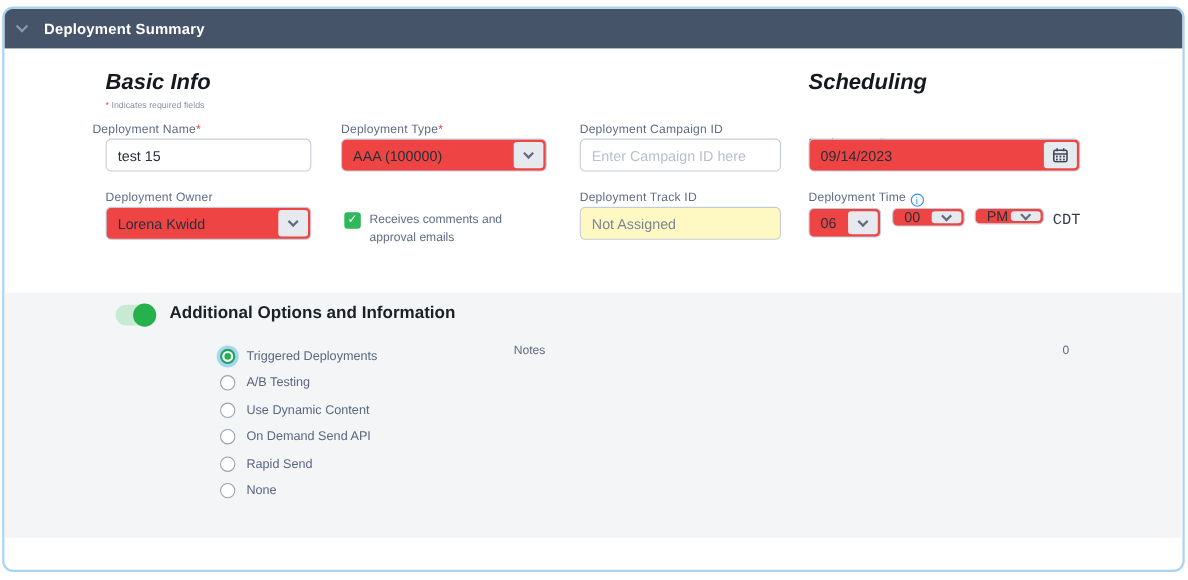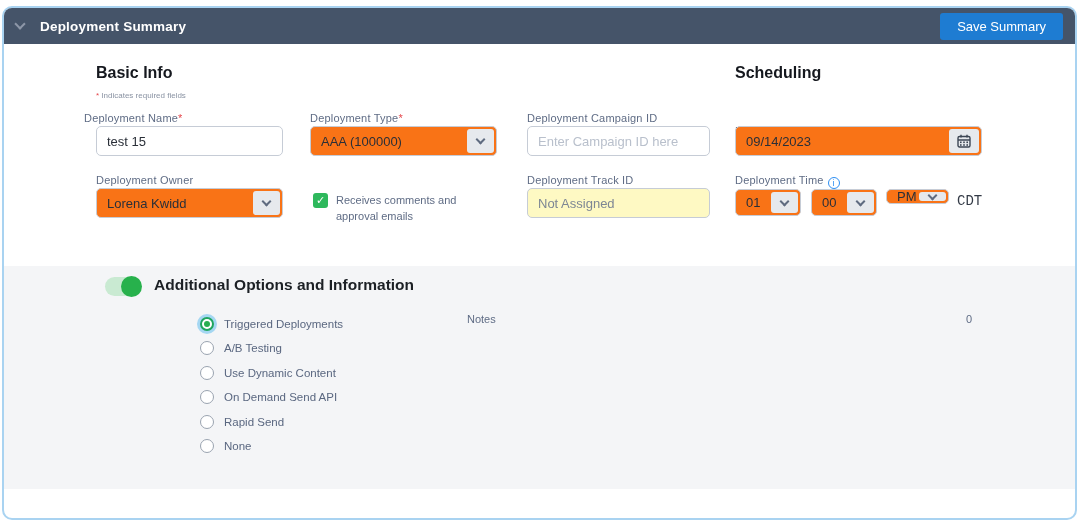--- a/index.html
+++ b/index.html
@@ -14,35 +14,35 @@
     background:#455469; display:flex; align-items:center; padding:0 12px;
   }
   .chev { display:inline-block; width:8px; height:8px; border-right:2px solid #8d97a8; border-bottom:2px solid #8d97a8; transform:rotate(45deg); margin-top:-4px; }
   .hdr-title { color:#ffffff; font-size:13.5px; font-weight:bold; margin-left:16px; letter-spacing:.2px; }
   .save-btn {
     margin-left:auto; background:#1e7cd2; color:#ffffff; border:none; border-radius:3px;
     font-size:13px; font-family:"Liberation Sans", sans-serif; padding:6px 17px; cursor:pointer;
   }
   
   .gray-band { position:absolute; left:0; top:258px; right:0; height:223px; background:#f4f5f7; }
-  .sec-heading { position:absolute; font-size:16px; font-weight:bold; color:#15181e; }
+  .sec-heading { position:absolute; font-size:20px; font-weight:bold; color:#15181e;font-style:italic; }
   .req-note { position:absolute; left:92px; top:83px; font-size:8px; color:#8a93a3; }
   .req-note .ast { color:#e5484d; }
   .fld-label { position:absolute; font-size:11px; color:#5f6c85; letter-spacing:.2px; white-space:nowrap; }
   .fld-label .ast { color:#e5484d; }
   
   .tinput {
     position:absolute; height:30px; border:1px solid #c6ccd6; border-radius:5px;
     font-size:13px; color:#2a2f38; padding:0 10px; background:#fff; font-family:"Liberation Sans", sans-serif;
   }
   .tinput::placeholder { color:#b9c0cc; }
   .tinput.disabled { background:#fef9c3; color:#7d8694; }
   
   .fselect {
-    position:absolute; height:30px; border:1px solid #c6ccd6; border-radius:5px; background:#f97316;
+    position:absolute; height:30px; border:1px solid #c6ccd6; border-radius:5px; background:#ef4444;
     display:flex; align-items:center; padding:0 34px 0 10px; font-size:13px; color:#2a2f38; cursor:pointer;
   }
   .fselect .chevbox {
     position:absolute; top:2px; bottom:2px; right:2px; width:27px; background:#e6e9ed;
     border-radius:3px; display:flex; align-items:center; justify-content:center;
   }
   .fselect .chevbox .chev2 { width:7px; height:7px; border-right:2px solid #5f6b80; border-bottom:2px solid #5f6b80; transform:rotate(45deg); margin-top:-3px; }
   .calbox {
     position:absolute; top:2px; bottom:2px; right:2px; width:30px; background:#e6e9ed;
     border-radius:3px; display:flex; align-items:center; justify-content:center; cursor:pointer;
@@ -79,21 +79,20 @@
   .notes-area::placeholder { color:#aab1bd; font-style:italic; }
 </style>
 </head>
 <body>
 
 <div class="card">
 
   <div class="card-header">
     <span class="chev"></span>
     <span class="hdr-title">Deployment Summary</span>
-    <button class="save-btn">Save Summary</button>
   </div>
 
   <div class="gray-band"></div>
 
   <div class="sec-heading" style="left:92px; top:56px;">Basic Info</div>
   <div class="req-note"><span class="ast">*</span><span> Indicates required fields</span></div>
 
   <div class="fld-label" style="left:80px; top:104px;"><span>Deployment Name</span><span class="ast">*</span></div>
   <input class="tinput" style="left: 92px; top: 118px; width: 187px;" value="test 15">
 
@@ -142,26 +141,26 @@
             <rect x="3" y="10.2" width="1.6" height="1.6"></rect>
             <rect x="6.2" y="10.2" width="1.6" height="1.6"></rect>
             <rect x="9.4" y="10.2" width="1.6" height="1.6"></rect>
           </g>
         </svg>
     </span>
   </div>
 
   <div class="fld-label" style="left:731px; top:166px;"><span>Deployment Time</span><i class="info-i">i</i></div>
   <div class="fselect" style="left:731px; top:181px; width:66px; height:27px;">
-    <span>01</span>
-    <span class="chevbox">
-        <span class="chev2"></span>
-      </span>
-  </div>
-  <div class="fselect" style="left:807px; top:181px; width:66px; height:27px;">
+    <span>06</span>
+    <span class="chevbox">
+        <span class="chev2"></span>
+      </span>
+  </div>
+  <div class="fselect" style="left:807px; top:181px; width:66px; height:17px;">
     <span>00</span>
     <span class="chevbox">
         <span class="chev2"></span>
       </span>
   </div>
   <div class="fselect" style="left:882px; top:181px; width:63px; height:15px;">
     <span>PM</span>
     <span class="chevbox">
         <span class="chev2"></span>
       </span>

